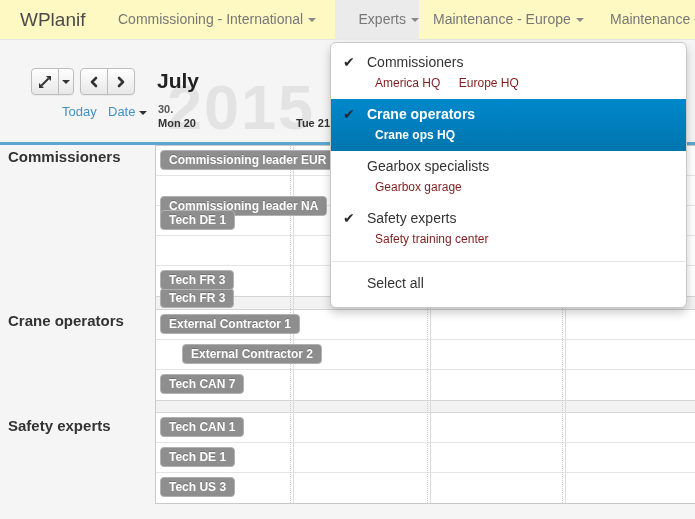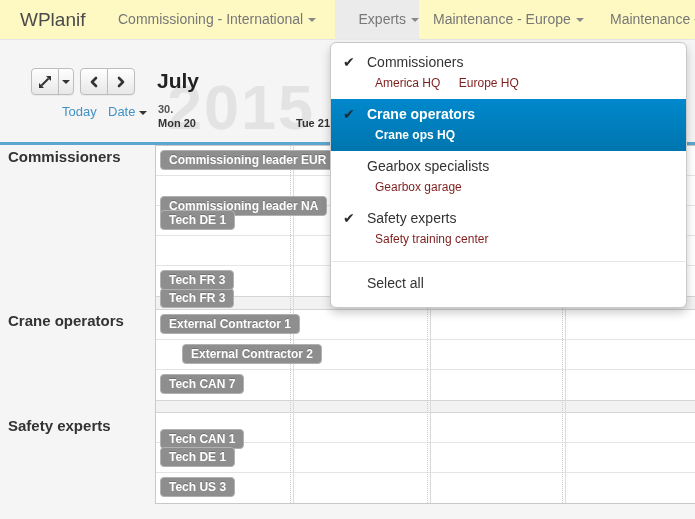--- a/index.html
+++ b/index.html
@@ -65,21 +65,21 @@
   .vline::before { content:""; position:absolute; left:-3px; top:0; bottom:0;
     border-left:1px dotted #cccccc; }
   .vl-1 { left:137px; } .vl-2 { left:274px; } .vl-3 { left:409px; }
 
   .pill { position:absolute; left:4px; height:20px; z-index:3;
     background:#8e8e8e; border:1px solid #b1b1b1; border-radius:4px;
     color:#fff; font-size:12px; font-weight:bold; line-height:18px;
     padding:0 8px; white-space:nowrap; text-shadow:0 -1px 0 rgba(0,0,0,0.2); cursor:pointer; }
   .p-r0 { top:4px; } .p-r1 { top:50px; } .p-r2 { top:64px; } .p-r3 { top:94px;margin-top:48px; } .p-r4 { top:124px; }
   .p-r5 { top:168px; } .p-r6 { top:198px;margin-left:22px; } .p-r7 { top:228px; }
-  .p-r8 { top:271px;margin-top:12px; } .p-r9 { top:301px; } .p-r10 { top:331px; }
+  .p-r8 { top:271px; } .p-r9 { top:301px; } .p-r10 { top:331px; }
 
   .group-label { position:absolute; left:8px; font-size:15px; font-weight:bold;
     color:#333; z-index:2; }
   .gl-0 { top:148px; } .gl-1 { top:312px; } .gl-2 { top:417px; }
 
   
   .dropdown { position:absolute; left:330px; top:42px; width:357px; z-index:20;
     background:#fff; border:1px solid #c8c8c8; border-radius:6px;
     box-shadow:0 5px 10px rgba(0,0,0,0.2); padding:4px 0 6px 0; }
   .dd-item { position:relative; padding:7px 15px 9px 36px; cursor:pointer; }

